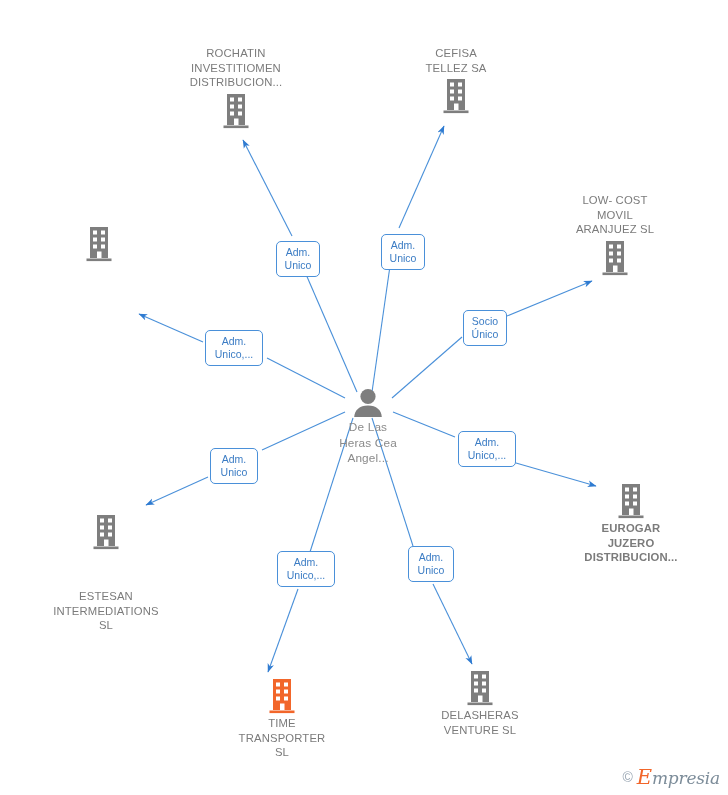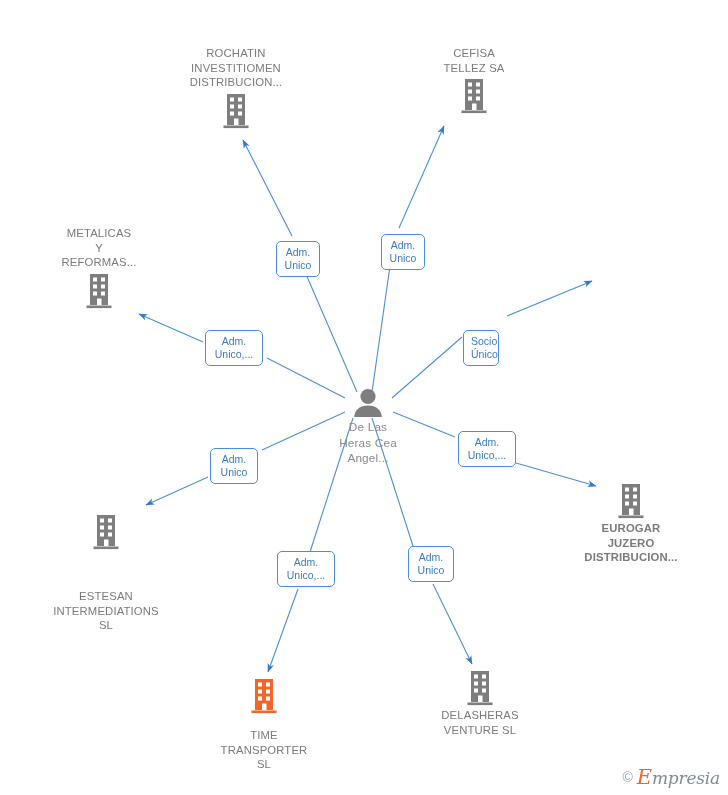--- a/index.html
+++ b/index.html
@@ -175,56 +175,71 @@
         <rect x="8" y="18.5" width="4" height="4" fill="#ffffff"></rect>
         <rect x="16" y="18.5" width="4" height="4" fill="#ffffff"></rect>
         <rect x="12" y="25.5" width="4.5" height="6.5" fill="#ffffff"></rect>
       </svg>
     </span>
     <span class="label">ROCHATIN
 INVESTITIOMEN
 DISTRIBUCION...</span>
   </div>
 
-  <div class="node label-above" style="left:474px; top:46px;">
+  <div class="node label-above" style="left:456px; top:46px;">
     <span class="icon-wrap">
       <svg width="28" height="36" viewBox="0 0 28 36" xmlns="http://www.w3.org/2000/svg">
         <rect x="5" y="1" width="18" height="31" fill="#7e7e7e"></rect>
         <rect x="1.5" y="32.5" width="25" height="2.6" fill="#7e7e7e"></rect>
         <rect x="8" y="4.5" width="4" height="4" fill="#ffffff"></rect>
         <rect x="16" y="4.5" width="4" height="4" fill="#ffffff"></rect>
         <rect x="8" y="11.5" width="4" height="4" fill="#ffffff"></rect>
         <rect x="16" y="11.5" width="4" height="4" fill="#ffffff"></rect>
         <rect x="8" y="18.5" width="4" height="4" fill="#ffffff"></rect>
         <rect x="16" y="18.5" width="4" height="4" fill="#ffffff"></rect>
         <rect x="12" y="25.5" width="4.5" height="6.5" fill="#ffffff"></rect>
       </svg>
     </span>
     <span class="label">CEFISA
 TELLEZ SA</span>
   </div>
 
+  <div class="node label-above" style="left:615px; top:193px;">
+    <span class="icon-wrap">
+      <svg width="28" height="36" viewBox="0 0 28 36" xmlns="http://www.w3.org/2000/svg">
+        <rect x="5" y="1" width="18" height="31" fill="#7e7e7e"></rect>
+        <rect x="1.5" y="32.5" width="25" height="2.6" fill="#7e7e7e"></rect>
+        <rect x="8" y="4.5" width="4" height="4" fill="#ffffff"></rect>
+        <rect x="16" y="4.5" width="4" height="4" fill="#ffffff"></rect>
+        <rect x="8" y="11.5" width="4" height="4" fill="#ffffff"></rect>
+        <rect x="16" y="11.5" width="4" height="4" fill="#ffffff"></rect>
+        <rect x="8" y="18.5" width="4" height="4" fill="#ffffff"></rect>
+        <rect x="16" y="18.5" width="4" height="4" fill="#ffffff"></rect>
+        <rect x="12" y="25.5" width="4.5" height="6.5" fill="#ffffff"></rect>
+      </svg>
+    </span>
+    <span class="label">LOW- COST
+MOVIL
+ARANJUEZ SL</span>
+  </div>
 
   <div class="node label-above" style="left:99px; top:226px;">
     <span class="icon-wrap">
       <svg width="28" height="36" viewBox="0 0 28 36" xmlns="http://www.w3.org/2000/svg">
         <rect x="5" y="1" width="18" height="31" fill="#7e7e7e"></rect>
         <rect x="1.5" y="32.5" width="25" height="2.6" fill="#7e7e7e"></rect>
         <rect x="8" y="4.5" width="4" height="4" fill="#ffffff"></rect>
         <rect x="16" y="4.5" width="4" height="4" fill="#ffffff"></rect>
         <rect x="8" y="11.5" width="4" height="4" fill="#ffffff"></rect>
         <rect x="16" y="11.5" width="4" height="4" fill="#ffffff"></rect>
         <rect x="8" y="18.5" width="4" height="4" fill="#ffffff"></rect>
         <rect x="16" y="18.5" width="4" height="4" fill="#ffffff"></rect>
         <rect x="12" y="25.5" width="4.5" height="6.5" fill="#ffffff"></rect>
       </svg>
     </span>
-    <span class="label">METALICAS
-Y
-REFORMAS...</span>
   </div>
 
   <div class="node" style="left:631px; top:483px;font-weight:bold;">
     <span class="icon-wrap">
       <svg width="28" height="36" viewBox="0 0 28 36" xmlns="http://www.w3.org/2000/svg">
         <rect x="5" y="1" width="18" height="31" fill="#7e7e7e"></rect>
         <rect x="1.5" y="32.5" width="25" height="2.6" fill="#7e7e7e"></rect>
         <rect x="8" y="4.5" width="4" height="4" fill="#ffffff"></rect>
         <rect x="16" y="4.5" width="4" height="4" fill="#ffffff"></rect>
         <rect x="8" y="11.5" width="4" height="4" fill="#ffffff"></rect>
@@ -251,21 +266,21 @@
         <rect x="8" y="18.5" width="4" height="4" fill="#ffffff"></rect>
         <rect x="16" y="18.5" width="4" height="4" fill="#ffffff"></rect>
         <rect x="12" y="25.5" width="4.5" height="6.5" fill="#ffffff"></rect>
       </svg>
     </span>
     <span class="label">ESTESAN
 INTERMEDIATIONS
 SL</span>
   </div>
 
-  <div class="node" style="left:264px; top:678px;gap:12px;">
+  <div class="node" style="left:282px; top:678px;">
     <span class="icon-wrap">
       <svg width="28" height="36" viewBox="0 0 28 36" xmlns="http://www.w3.org/2000/svg">
         <rect x="5" y="1" width="18" height="31" fill="#f2662a"></rect>
         <rect x="1.5" y="32.5" width="25" height="2.6" fill="#f2662a"></rect>
         <rect x="8" y="4.5" width="4" height="4" fill="#ffffff"></rect>
         <rect x="16" y="4.5" width="4" height="4" fill="#ffffff"></rect>
         <rect x="8" y="11.5" width="4" height="4" fill="#ffffff"></rect>
         <rect x="16" y="11.5" width="4" height="4" fill="#ffffff"></rect>
         <rect x="8" y="18.5" width="4" height="4" fill="#ffffff"></rect>
         <rect x="16" y="18.5" width="4" height="4" fill="#ffffff"></rect>
@@ -294,21 +309,21 @@
     <span class="label">DELASHERAS
 VENTURE  SL</span>
   </div>
 
   <div class="edge-label" style="left:276px; top:241px; width:44px;">Adm.
 Unico</div>
 
   <div class="edge-label" style="left:381px; top:234px; width:44px;">Adm.
 Unico</div>
 
-  <div class="edge-label" style="left:463px; top:310px; width:36px;margin-top:20px;">Socio
+  <div class="edge-label" style="left:463px; top:310px; width:44px;">Socio
 Único</div>
 
   <div class="edge-label" style="left:205px; top:330px; width:58px;">Adm.
 Unico,...</div>
 
   <div class="edge-label" style="left:458px; top:431px; width:58px;">Adm.
 Unico,...</div>
 
   <div class="edge-label" style="left:210px; top:448px; width:48px;">Adm.
 Unico</div>

